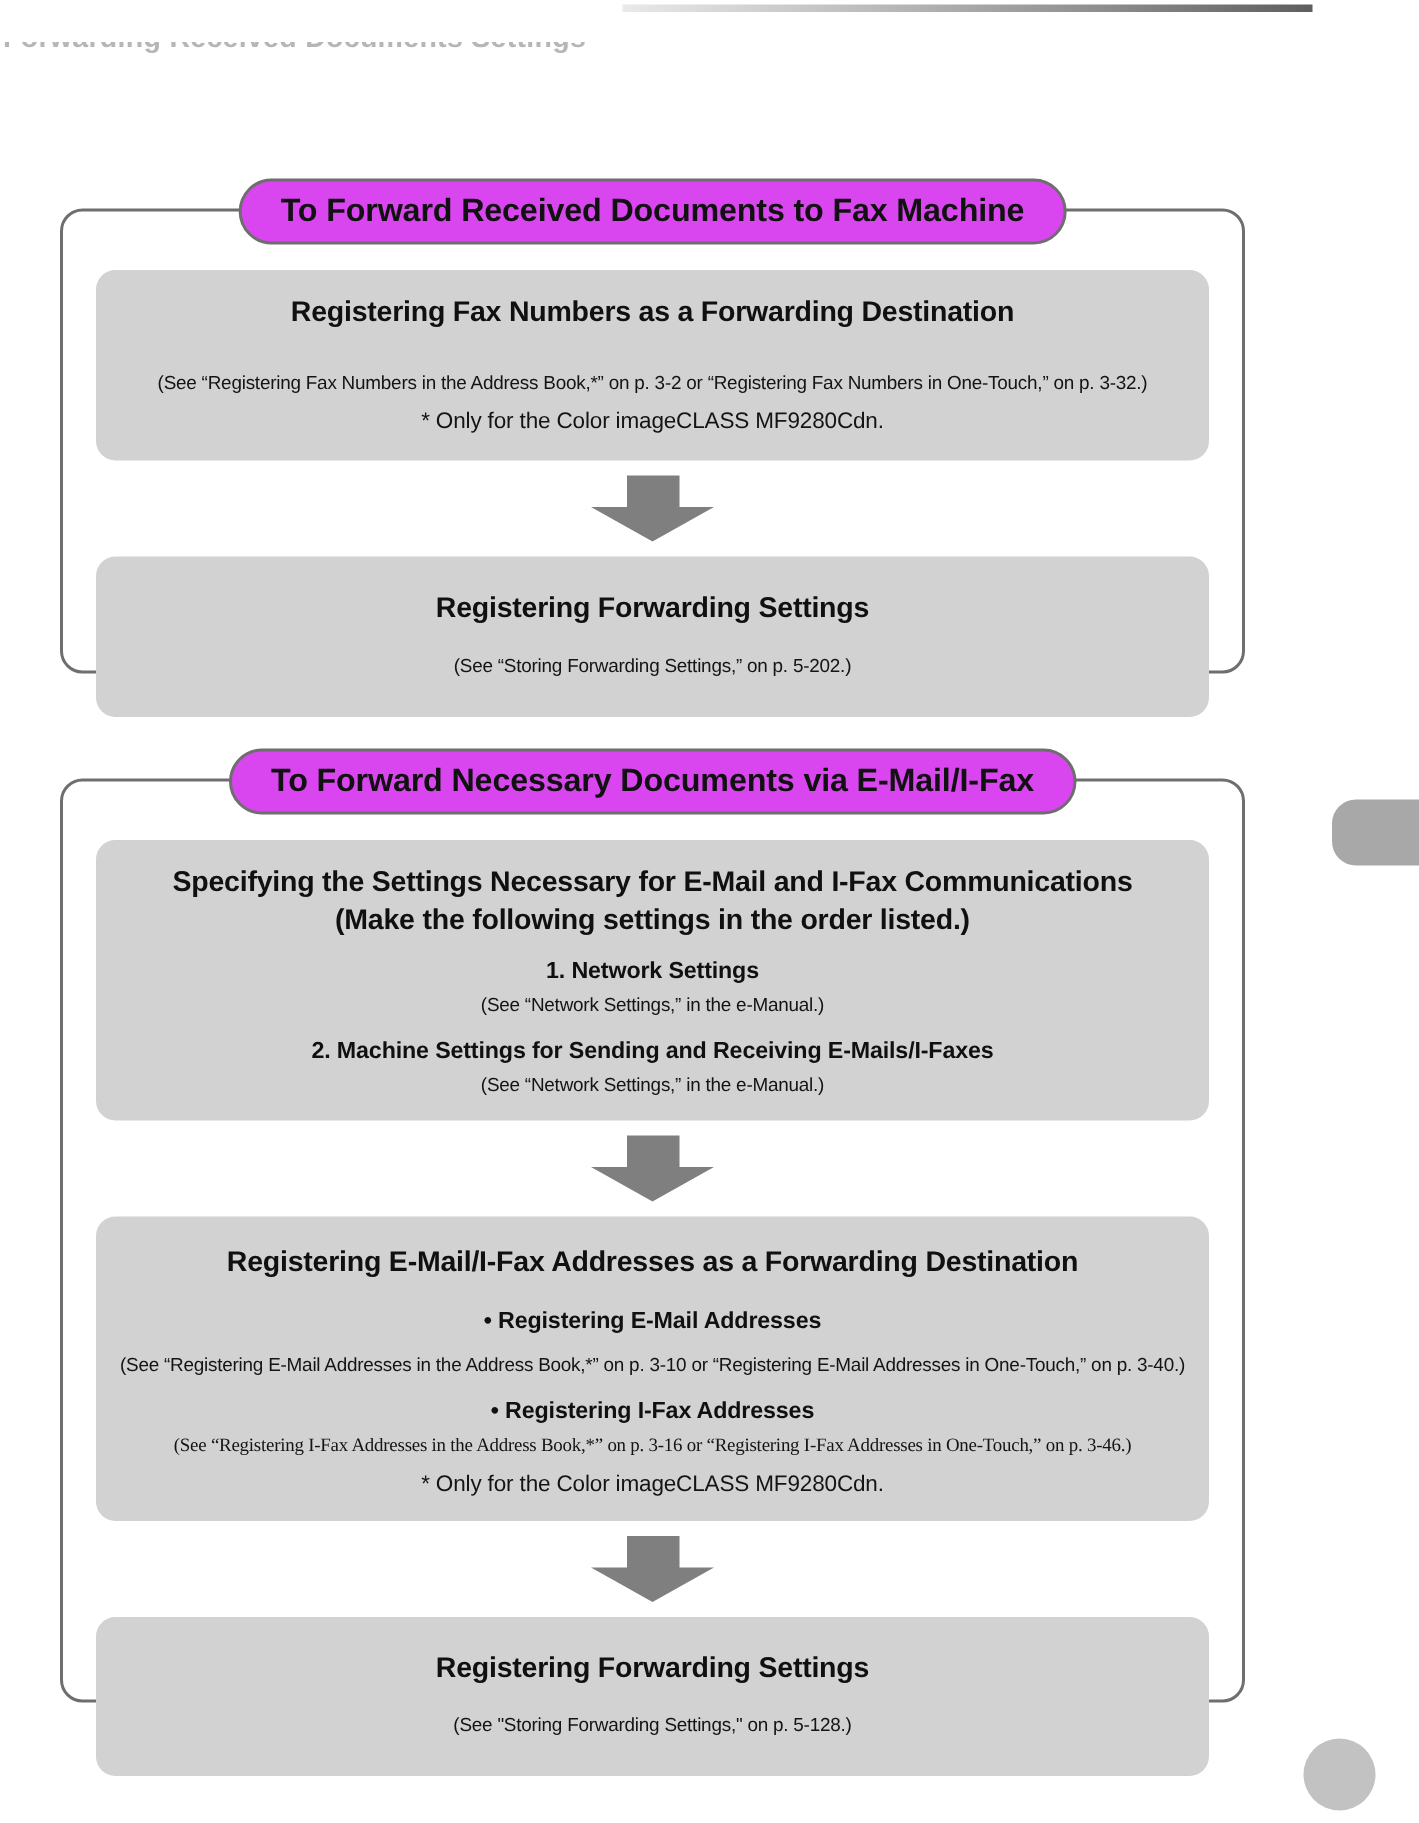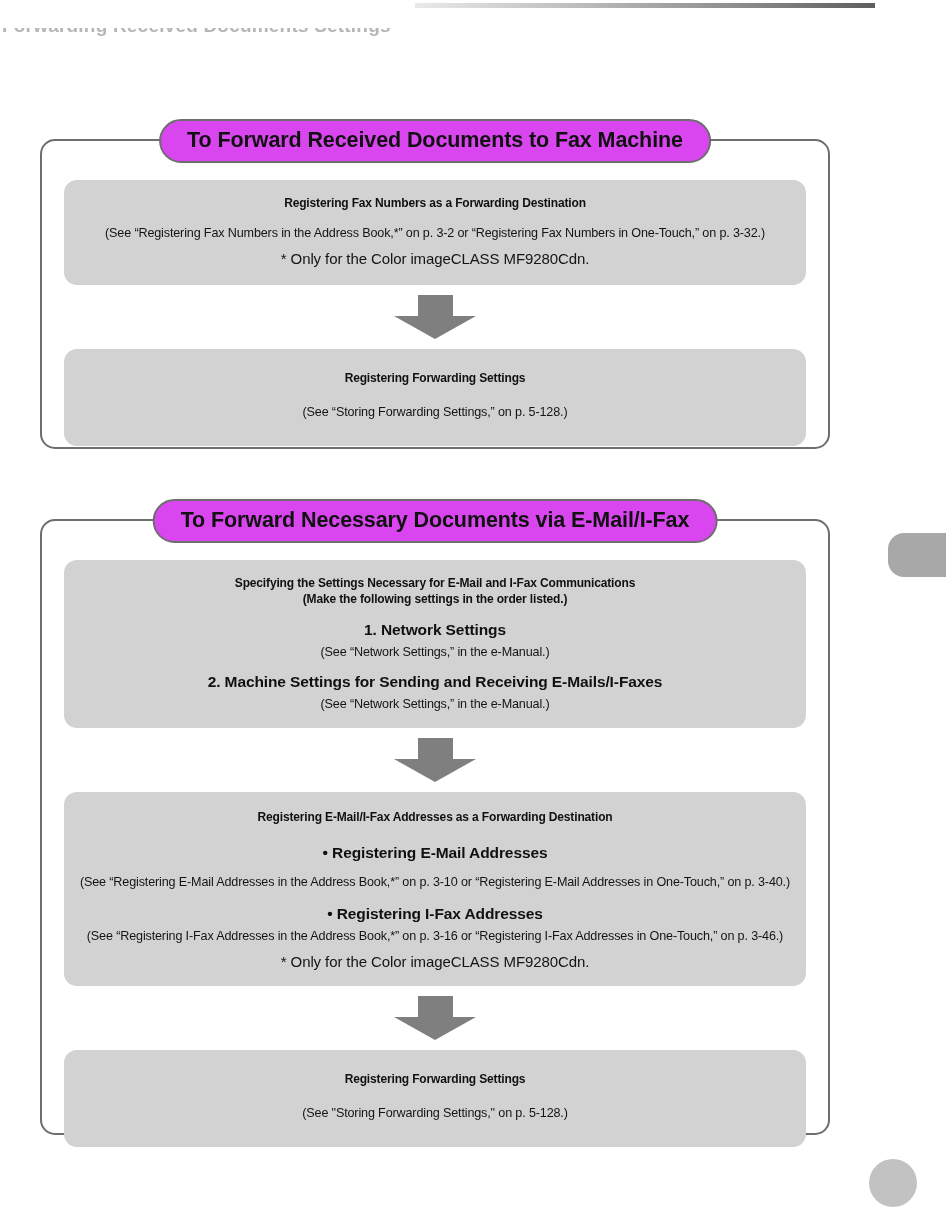--- a/index.html
+++ b/index.html
@@ -100,38 +100,38 @@
 
   
   .step-box {
     background: #d2d2d2;
     border-radius: 13px;
     text-align: center;
     padding: 16px 18px 18px;
     box-sizing: border-box;
   }
   .step-heading {
-    font-size: 12px;
+    font-size: 19px;
     font-weight: bold;
     letter-spacing: -0.15px;
     line-height: 1.32;
     color: #101010;
   }
   .step-subheading {
     font-size: 15.5px;
     font-weight: bold;
     letter-spacing: -0.1px;
     color: #101010;
     margin-top: 13px;
   }
   .step-note {
     font-size: 12.6px;
     letter-spacing: -0.15px;
     color: #141414;
-    margin-top: 13px;
+    margin-top: 26px;
     line-height: 1.3;
   }
   .step-note.tight { margin-top: 5px; }
   .step-footnote {
     font-size: 15px;
     letter-spacing: -0.1px;
     color: #141414;
     margin-top: 9px;
   }
 
@@ -184,21 +184,21 @@
       <div class="step-footnote">* Only for the Color imageCLASS MF9280Cdn.</div>
     </div>
 
     <div class="arrow">
       <div class="shaft"></div>
       <div class="head"></div>
     </div>
 
     <div class="step-box" style="padding:22px 18px 26px;">
       <div class="step-heading">Registering Forwarding Settings</div>
-      <div class="step-note" style="margin-top:17px;">(See “Storing Forwarding Settings,” on p. 5-128.)</div>
+      <div class="step-note" style="margin-top:17px;">(See “Storing Forwarding Settings,” on p. 5-202.)</div>
     </div>
 
   </div>
 </div>
 
 <div class="flow-section" id="section-email">
   <div class="section-title">To Forward Necessary Documents via E-Mail/I-Fax</div>
 
   <div class="section-body">
 
@@ -214,21 +214,21 @@
     <div class="arrow">
       <div class="shaft"></div>
       <div class="head"></div>
     </div>
 
     <div class="step-box" style="padding:18px 10px 16px;">
       <div class="step-heading">Registering E-Mail/I-Fax Addresses as a Forwarding Destination</div>
       <div class="step-subheading" style="margin-top:18px;">• Registering E-Mail Addresses</div>
       <div class="step-note tight" style="margin-top:12px;">(See “Registering E-Mail Addresses in the Address Book,*” on p. 3-10 or “Registering E-Mail Addresses in One-Touch,” on p. 3-40.)</div>
       <div class="step-subheading" style="margin-top:14px;">• Registering I-Fax Addresses</div>
-      <div class="step-note tight" style="">(See “Registering I-Fax Addresses in the Address Book,*” on p. 3-16 or “Registering I-Fax Addresses in One-Touch,” on p. 3-46.)</div>
+      <div class="step-note tight" style="font-family:Liberation Serif, serif;">(See “Registering I-Fax Addresses in the Address Book,*” on p. 3-16 or “Registering I-Fax Addresses in One-Touch,” on p. 3-46.)</div>
       <div class="step-footnote">* Only for the Color imageCLASS MF9280Cdn.</div>
     </div>
 
     <div class="arrow">
       <div class="shaft"></div>
       <div class="head"></div>
     </div>
 
     <div class="step-box" style="padding:22px 18px 26px;">
       <div class="step-heading">Registering Forwarding Settings</div>

